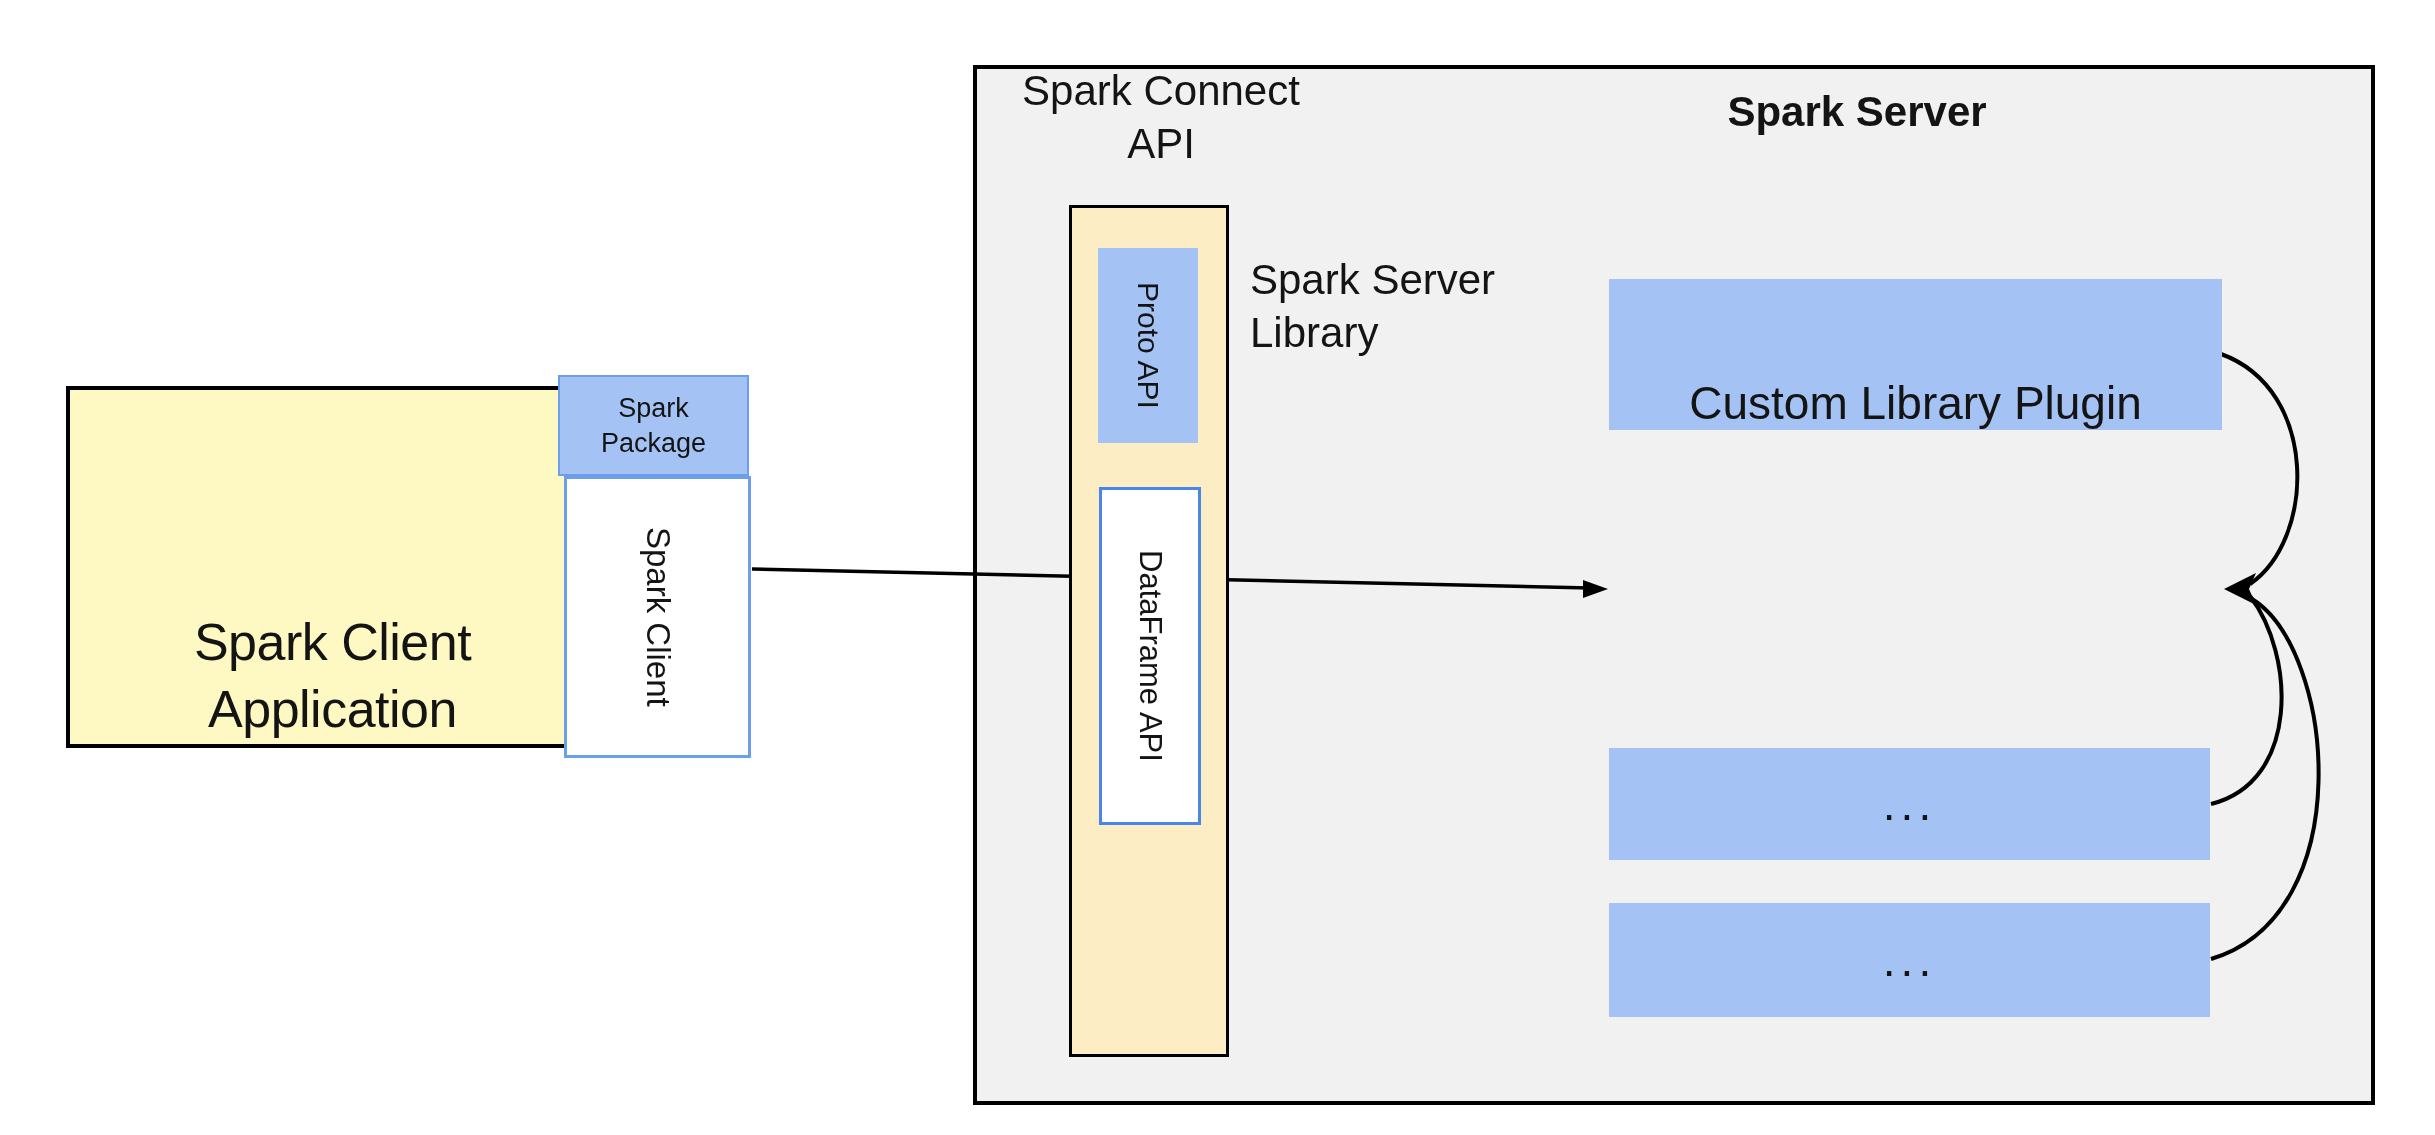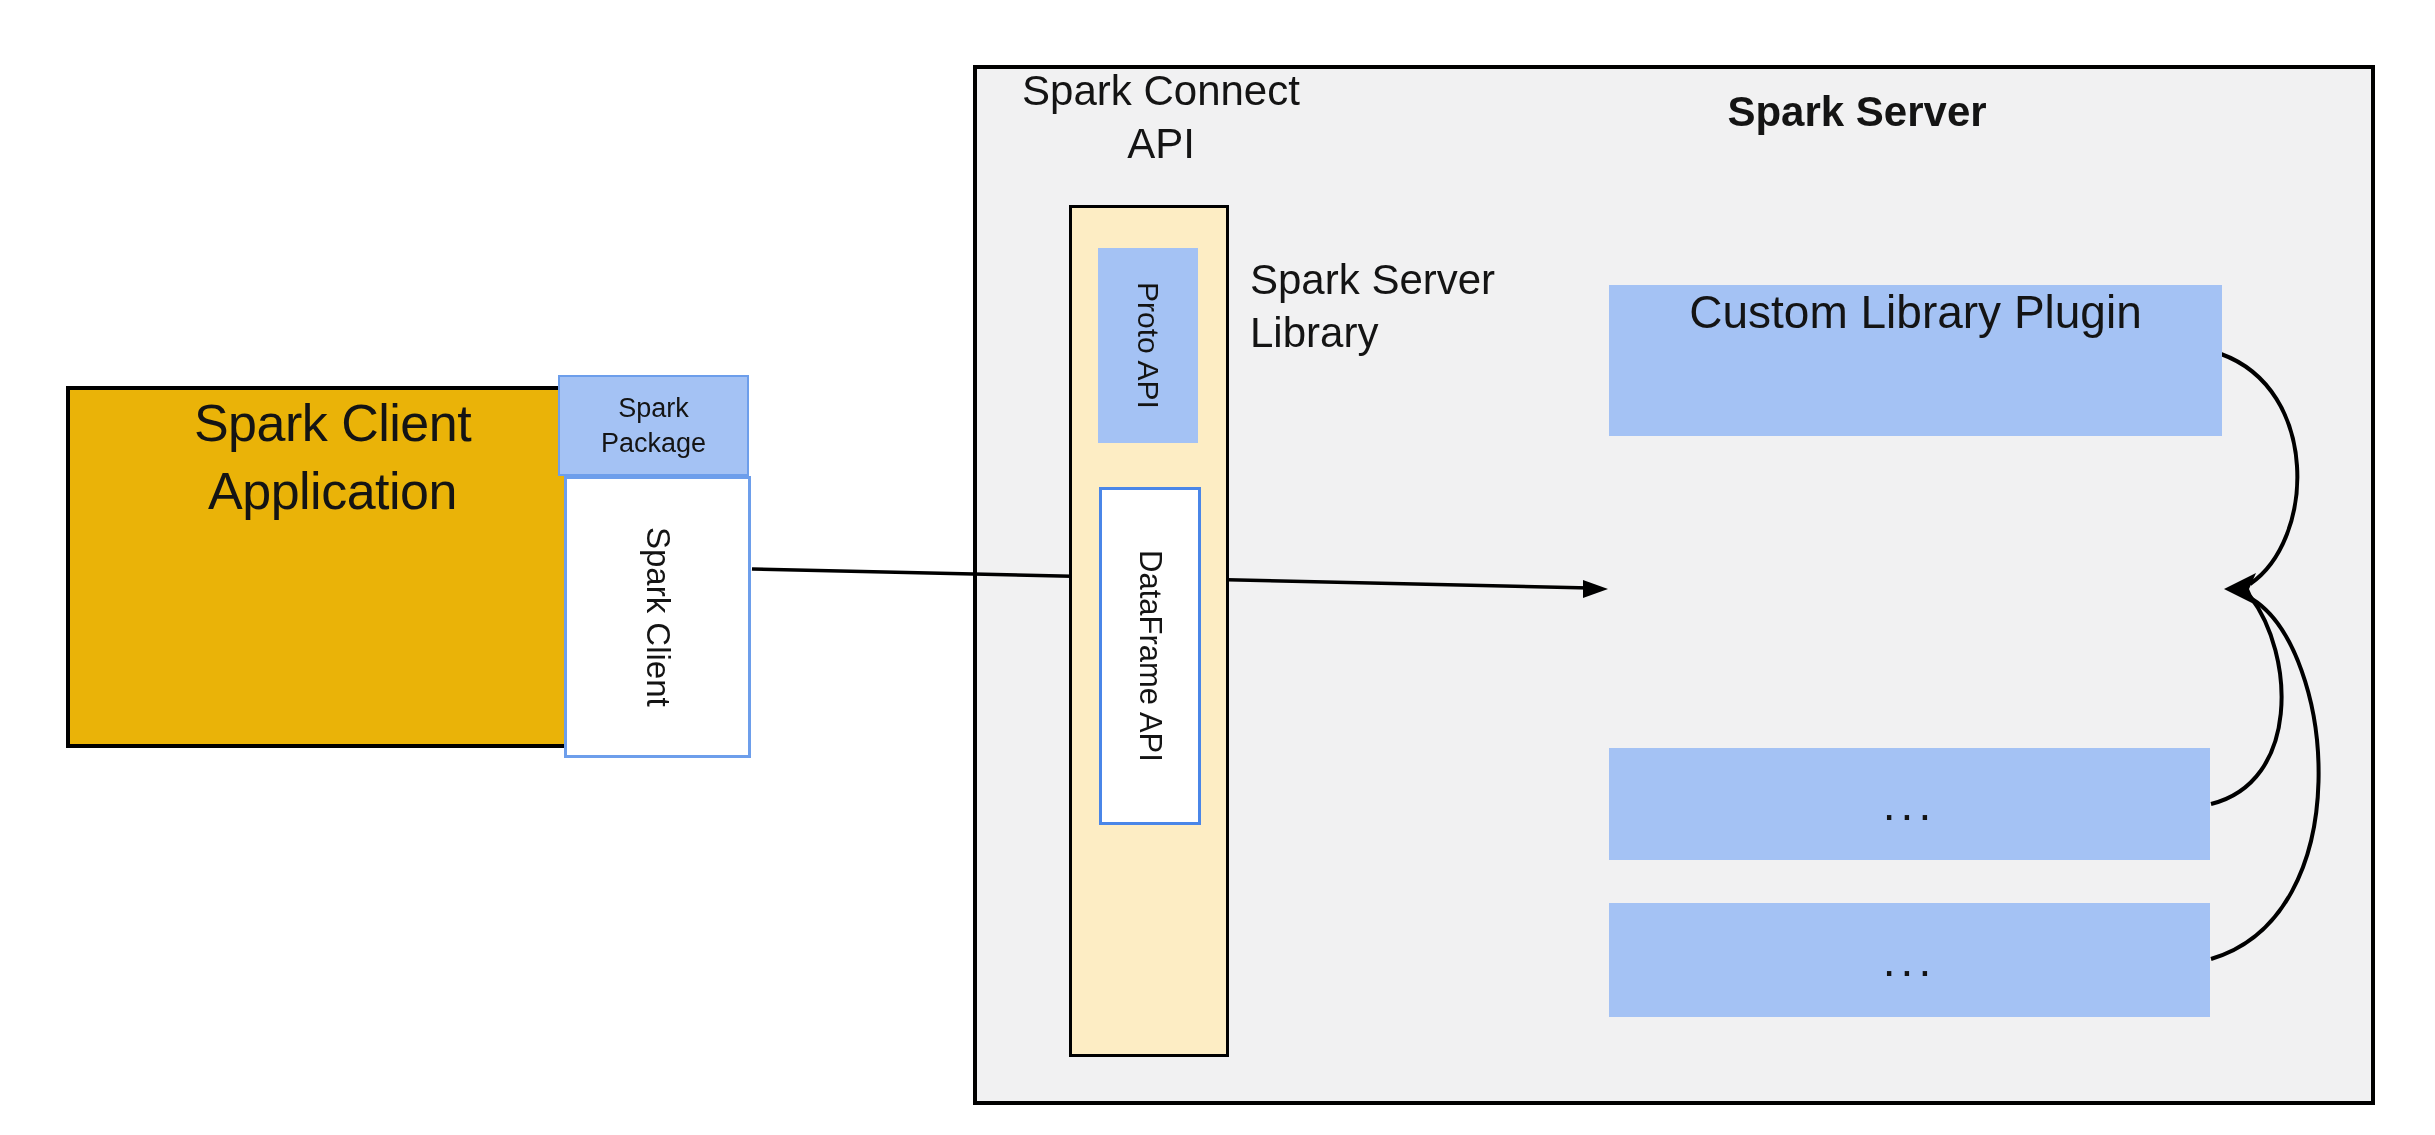--- a/index.html
+++ b/index.html
@@ -12,22 +12,22 @@
   
   .container{
     left:973px;top:65px;width:1402px;height:1040px;
     background:#f1f1f2;border:4px solid #000;z-index:1;
   }
   
   #arrows{left:0;top:0;width:2435px;height:1135px;z-index:2;pointer-events:none;}
   
   .green-box{
     left:66px;top:386px;width:533px;height:362px;
-    background:#eab308;border:4px solid #000;z-index:3;
-    display:flex;align-items:flex-start;justify-content:center;
+    background:#fef9c3;border:4px solid #000;z-index:3;
+    display:flex;align-items:flex-end;justify-content:center;
   }
   .green-box .lbl{font-size:52px;line-height:1.3;letter-spacing:-0.5px;text-align:center;width:430px;}
   .client-package{
     left:558px;top:375px;width:191px;height:101px;
     background:#a4c2f4;border:2px solid #6d9eeb;z-index:3;
     display:flex;align-items:center;justify-content:center;
   }
   .client-package .lbl{font-size:27px;line-height:1.28;text-align:center;width:135px;}
   .spark-client{
     left:564px;top:476px;width:187px;height:282px;
@@ -48,21 +48,21 @@
   .proto-api .lbl{font-size:30px;}
   .dataframe-api{
     left:1099px;top:487px;width:102px;height:338px;
     background:#ffffff;border:3px solid #4a86e8;z-index:4;
     display:flex;align-items:center;justify-content:center;
   }
   .dataframe-api .lbl{font-size:31px;}
   .plugin-box{
     left:1609px;top:279px;width:613px;height:151px;
     background:#a4c2f4;z-index:3;
-    display:flex;align-items:flex-start;justify-content:center;font-size:46px;margin-top:6px;
+    display:flex;align-items:flex-end;justify-content:center;font-size:46px;
   }
   .core-box{
     left:1607px;top:481px;width:617px;height:215px;
     background:#ffffff;border:3px solid #4a86e8;z-index:3;
     display:flex;align-items:center;justify-content:center;font-size:48px;
   }
   .more-box{
     background:#a4c2f4;z-index:3;
     display:flex;align-items:center;justify-content:center;
     font-size:46px;letter-spacing:5px;

